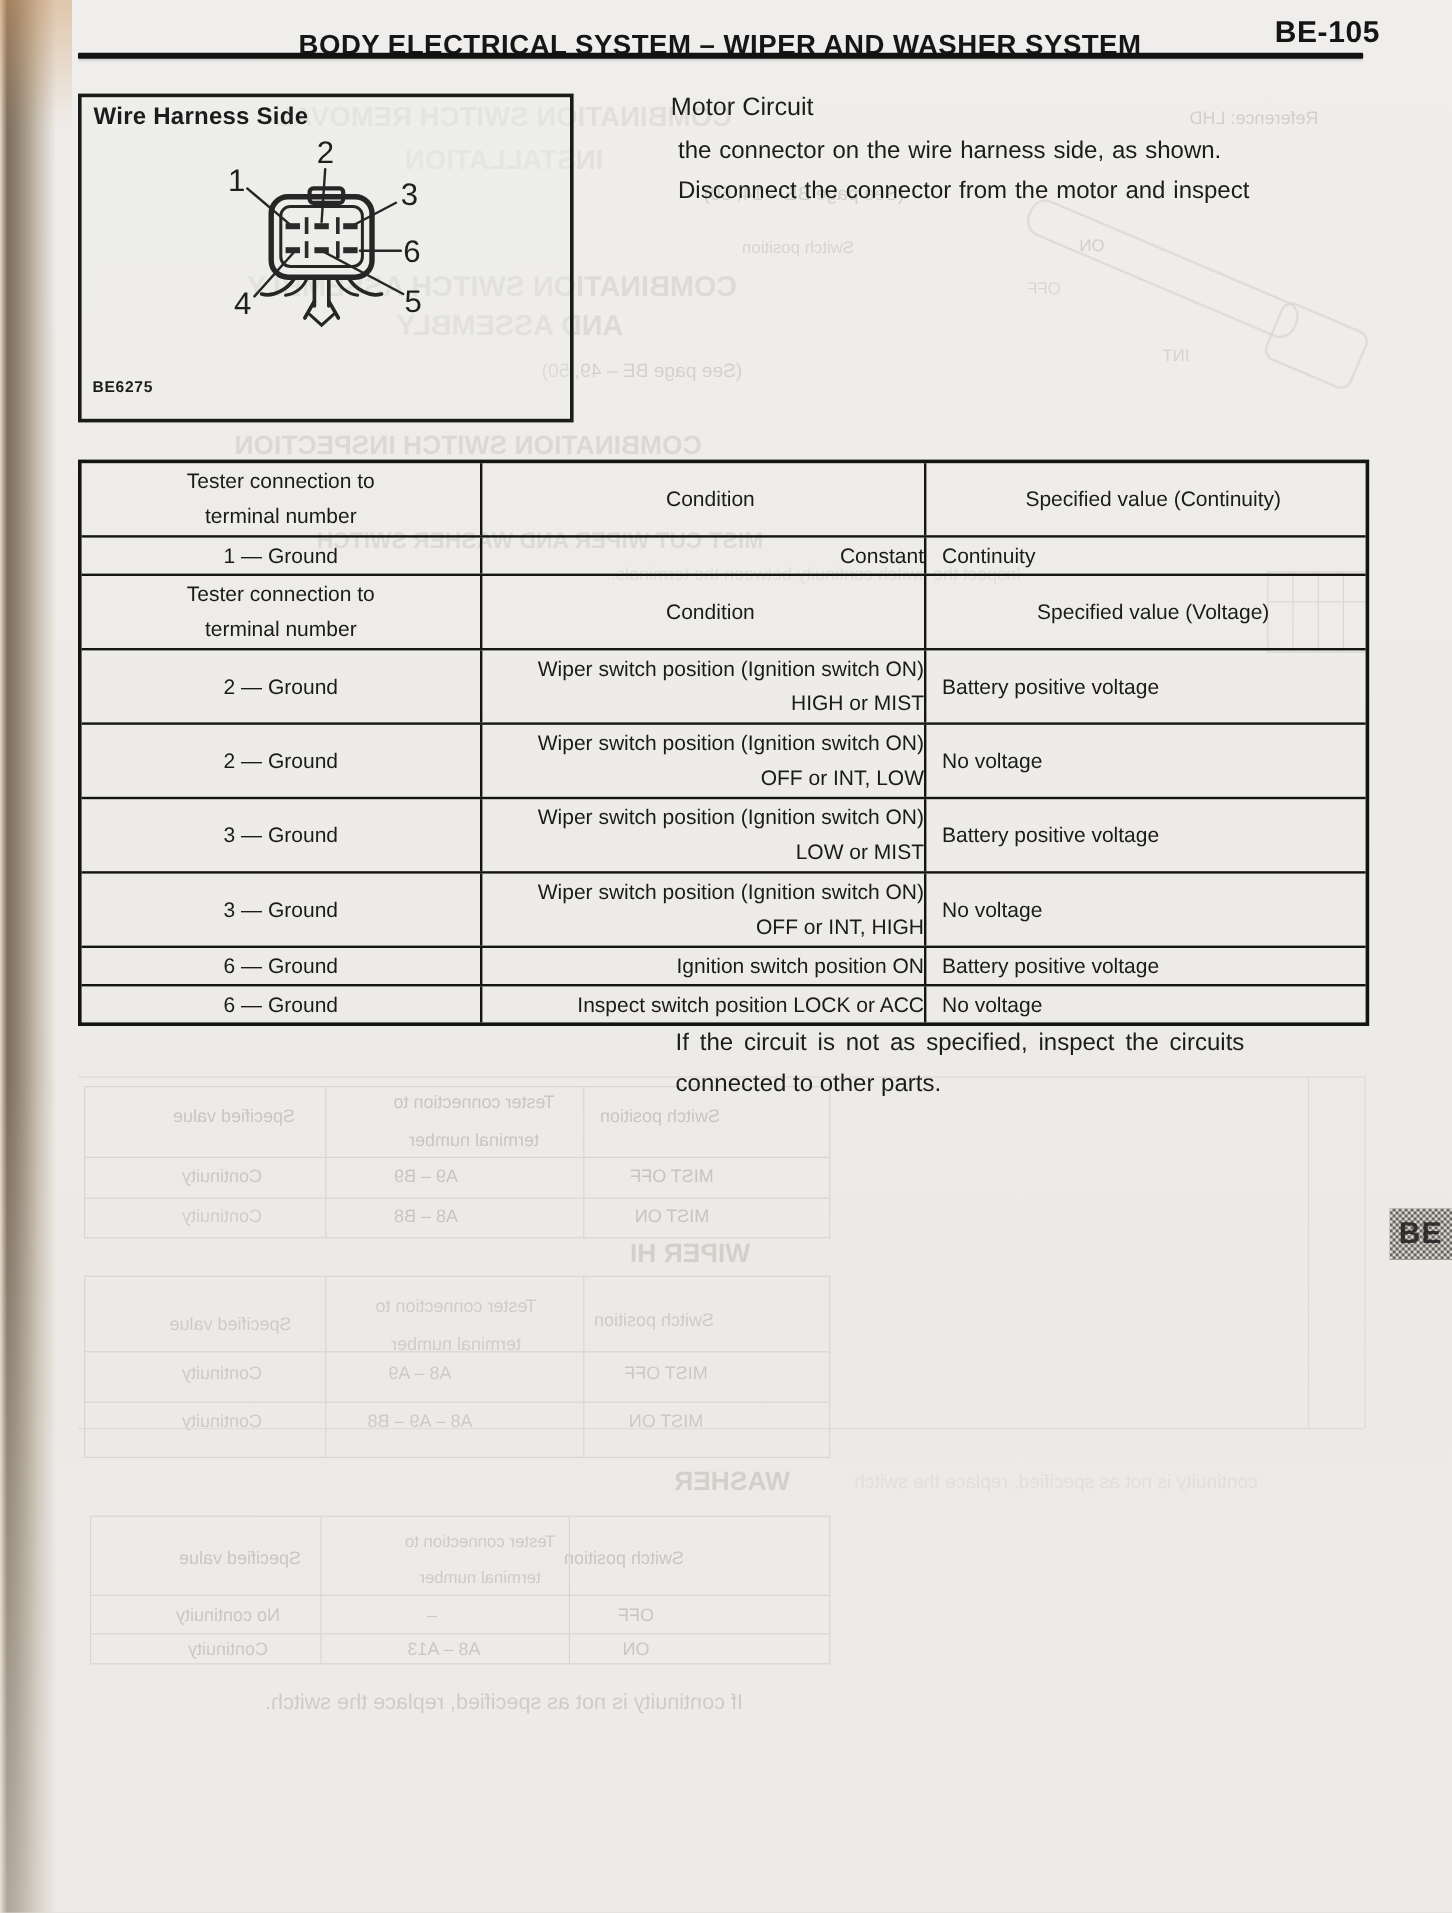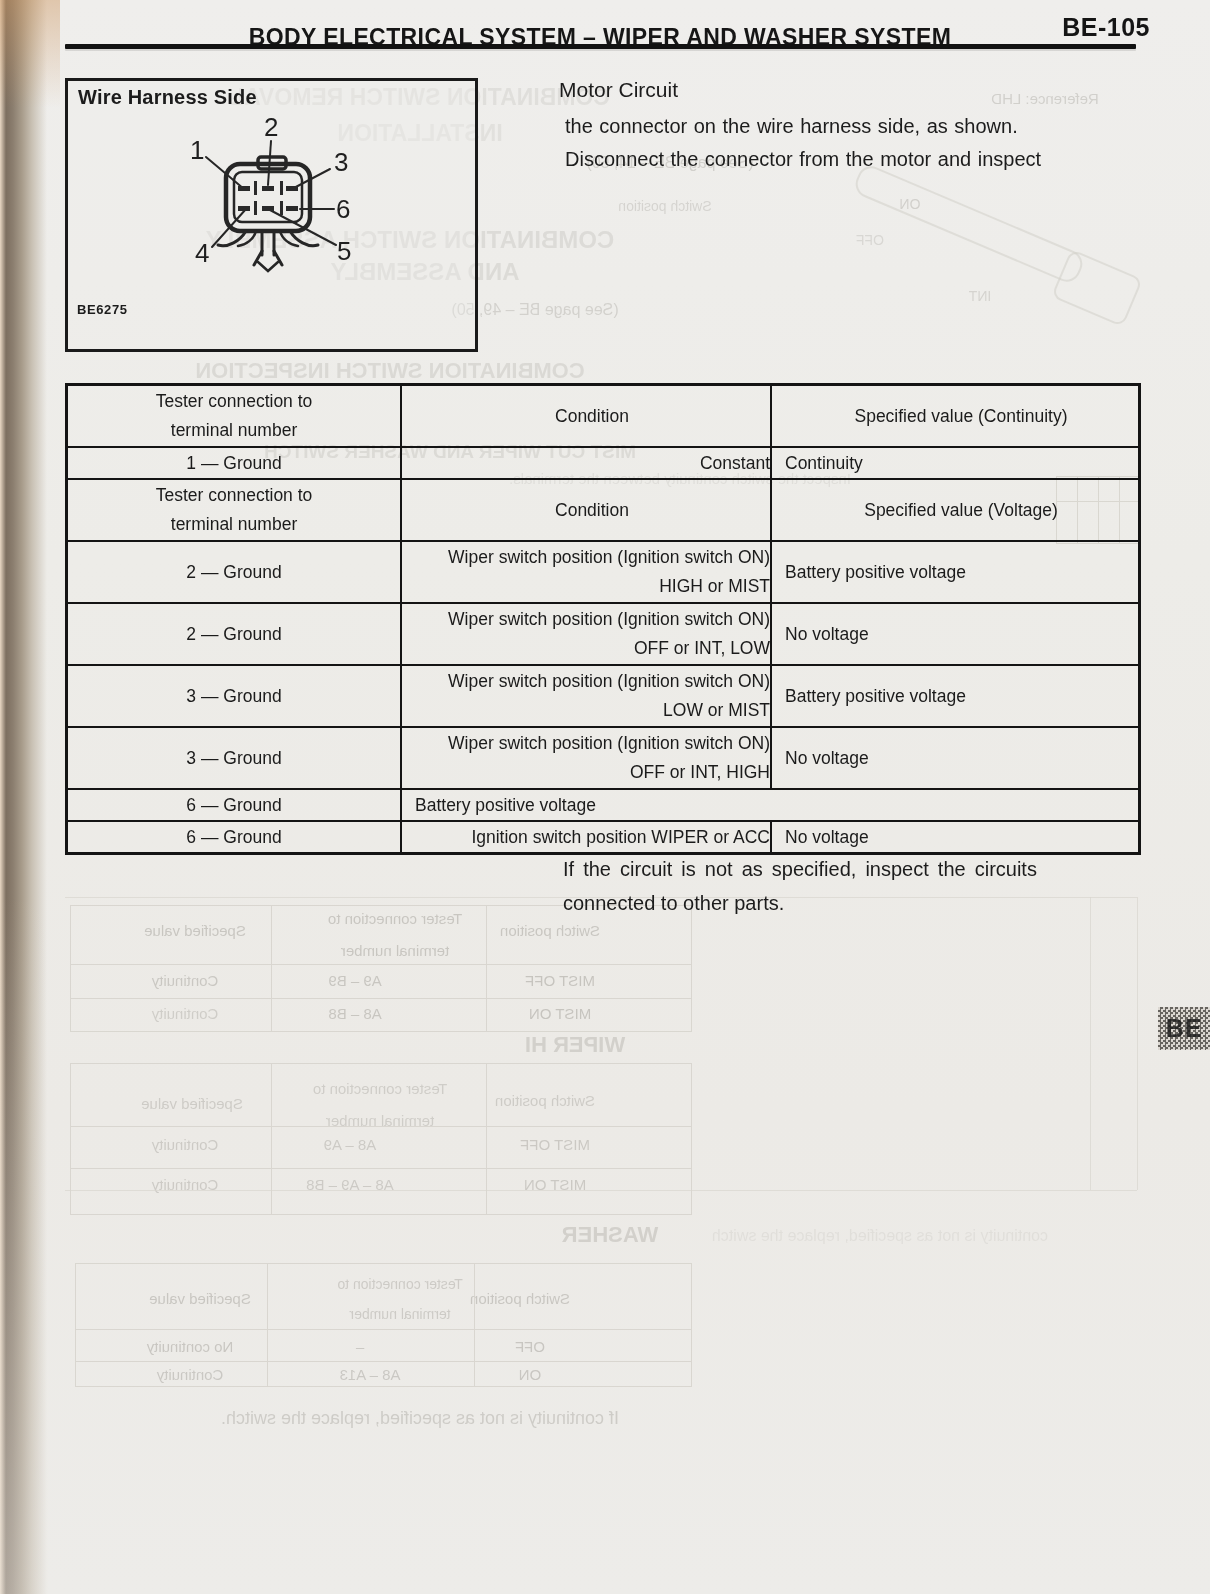--- a/index.html
+++ b/index.html
@@ -17,21 +17,21 @@
     background:linear-gradient(180deg,rgba(236,234,230,0) 0%,rgba(236,234,230,0.45) 100%);}
 
   
   .hdr-title{left:140px;top:24px;width:920px;text-align:center;font-weight:bold;font-size:23px;letter-spacing:0.4px;color:#161616;}
   .hdr-page{left:1042px;top:13px;width:108px;text-align:right;font-weight:bold;font-size:25px;letter-spacing:0.5px;color:#151515;}
   .hdr-rule{left:65px;top:44px;width:1071px;height:5px;background:#121212;border-radius:1px;box-shadow:0 2px 0 rgba(40,40,40,0.12);}
 
   
   .figbox{left:65px;top:78px;width:407px;height:268px;border:3px solid #1a1a1a;background:rgba(238,237,234,0.35);}
   .figtitle{left:78px;top:86px;font-size:20px;font-weight:bold;letter-spacing:0.2px;}
-  .figcode{left:77px;top:302px;font-size:13px;font-weight:bold;letter-spacing:0.6px;}
+  .figcode{left:77px;top:315px;font-size:13px;font-weight:bold;letter-spacing:0.6px;}
   .connector-svg{left:150px;top:105px;}
   .connector-svg text{font-family:"Liberation Sans",sans-serif;font-size:26px;fill:#1f1f1f;}
 
   
   .sec-head{left:559px;top:78px;font-size:21px;font-weight:normal;}
   .sec-body{left:565px;top:110px;width:578px;font-size:20px;line-height:33px;word-spacing:1px;}
 
   
   .spec-table{left:65px;top:383px;width:1070px;border:3px solid #141414;background:transparent;}
   .trow{display:flex;}
@@ -294,30 +294,33 @@
           <div class="line">OFF or INT, HIGH</div>
         </div>
         <div class="tcell c3">
           <div class="line">No voltage</div>
         </div>
       </div>
       <div class="trow" style="height: 30px;">
         <div class="tcell c1">
           <div class="line">6 — Ground</div>
         </div>
+        <div class="tcell c2">
+          <div class="line">Ignition switch position ON</div>
+        </div>
         <div class="tcell c3">
           <div class="line">Battery positive voltage</div>
         </div>
       </div>
       <div class="trow" style="height: 30px;">
         <div class="tcell c1">
           <div class="line">6 — Ground</div>
         </div>
         <div class="tcell c2">
-          <div class="line">Ignition switch position WIPER or ACC</div>
+          <div class="line">Inspect switch position LOCK or ACC</div>
         </div>
         <div class="tcell c3">
           <div class="line">No voltage</div>
         </div>
       </div>
     </div>
 
   <div class="abs note">
     <div class="l1">If the circuit is not as specified, inspect the circuits</div>
     <div class="l2">connected to other parts.</div>

